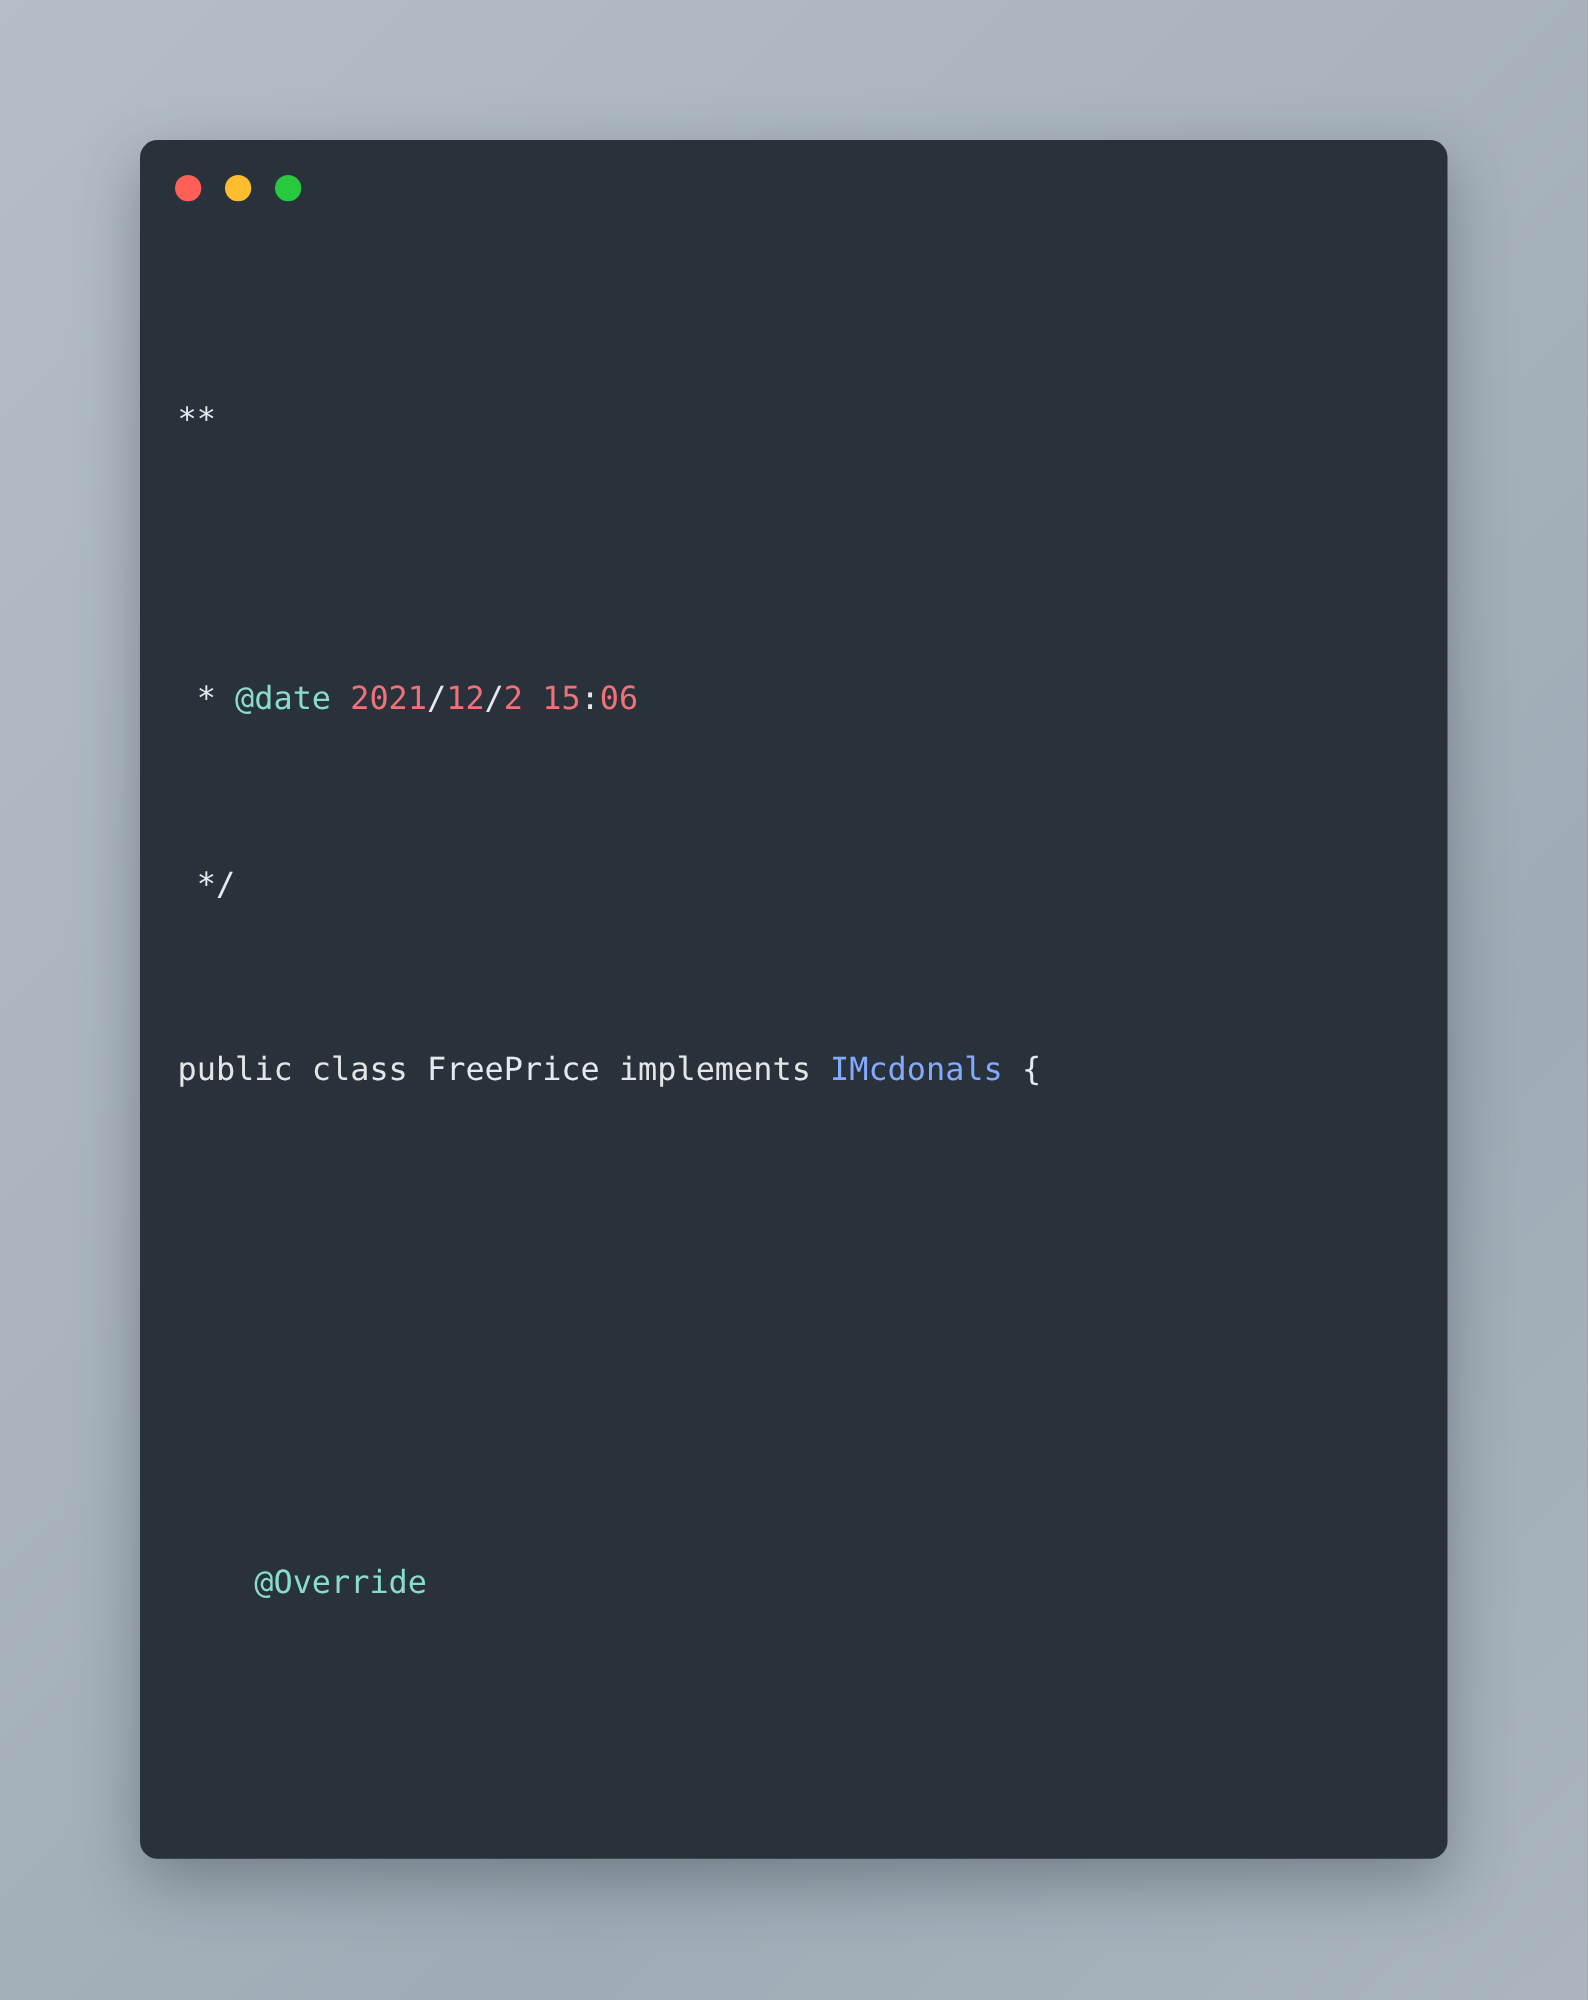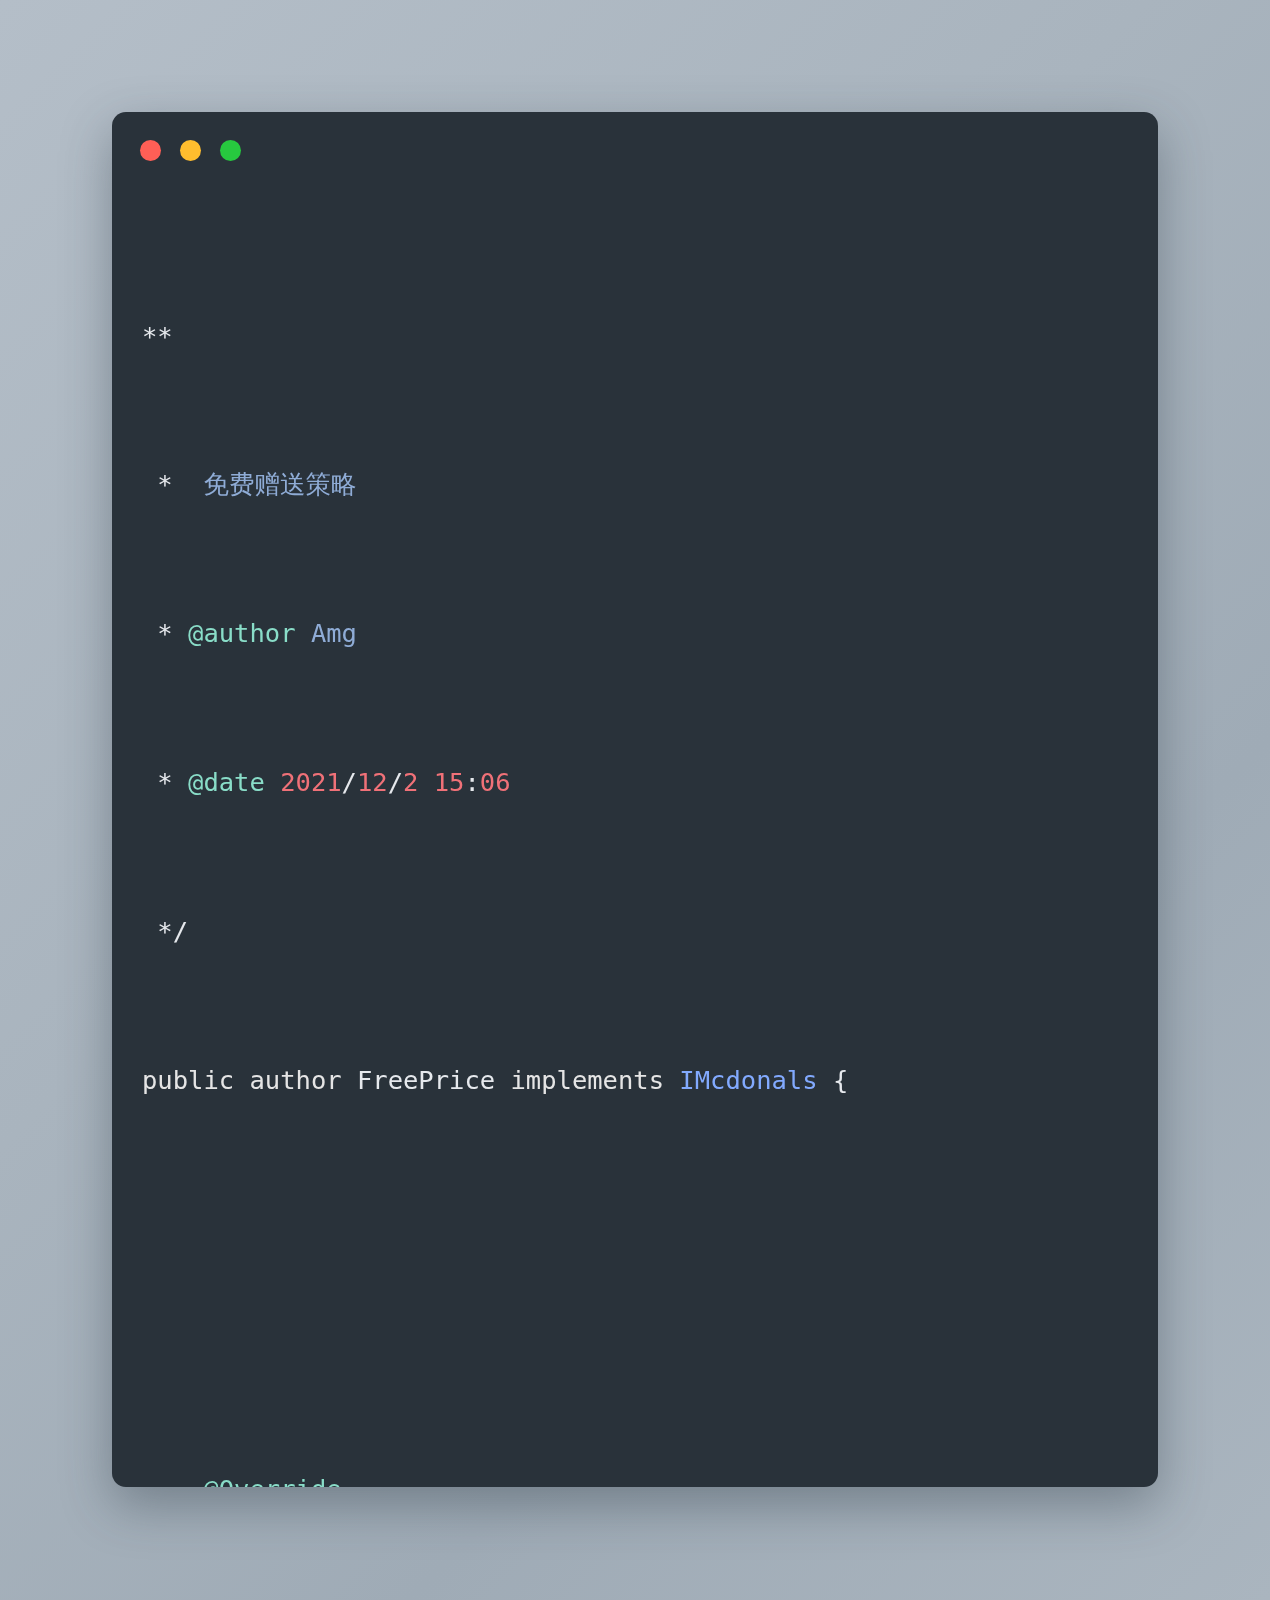--- a/index.html
+++ b/index.html
@@ -89,29 +89,27 @@
     <div class="titlebar">
       <span class="dot red"></span>
       <span class="dot yellow"></span>
       <span class="dot green"></span>
     </div>
 
     <div class="code-body">
 
       <div class="line"><span class="t-plain">**</span></div>
 
-      <div class="line"><span class="t-plain"> * </span><span class="t-doc"> 免费赠送策略</span></div>
 
-      <div class="line"><span class="t-plain"> * </span><span class="t-anno">@author</span><span class="t-doc"> Amg</span></div>
 
       <div class="line"><span class="t-plain"> * </span><span class="t-anno">@date</span><span class="t-plain"> </span><span class="t-numred">2021</span><span class="t-plain">/</span><span class="t-numred">12</span><span class="t-plain">/</span><span class="t-numred">2</span><span class="t-plain"> </span><span class="t-numred">15</span><span class="t-plain">:</span><span class="t-numred">06</span></div>
 
       <div class="line"><span class="t-plain"> */</span></div>
 
-      <div class="line"><span class="t-kw">public</span><span class="t-kw"> author</span><span class="t-plain"> FreePrice</span><span class="t-kw"> implements</span><span class="t-ident"> IMcdonals</span><span class="t-plain"> {</span></div>
+      <div class="line"><span class="t-kw">public</span><span class="t-kw"> class</span><span class="t-plain"> FreePrice</span><span class="t-kw"> implements</span><span class="t-ident"> IMcdonals</span><span class="t-plain"> {</span></div>
 
       <div class="line"> </div>
       <div class="line"> </div>
 
       <div class="line"><span class="t-anno">    @Override</span></div>
 
       
 
       
 

